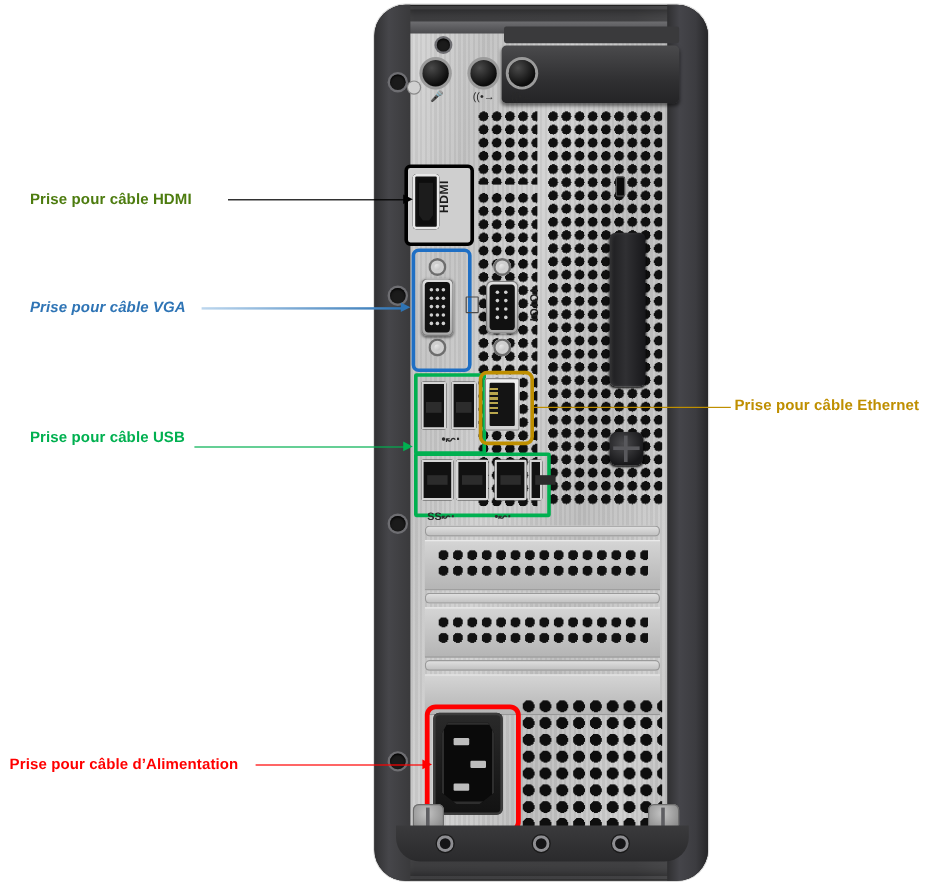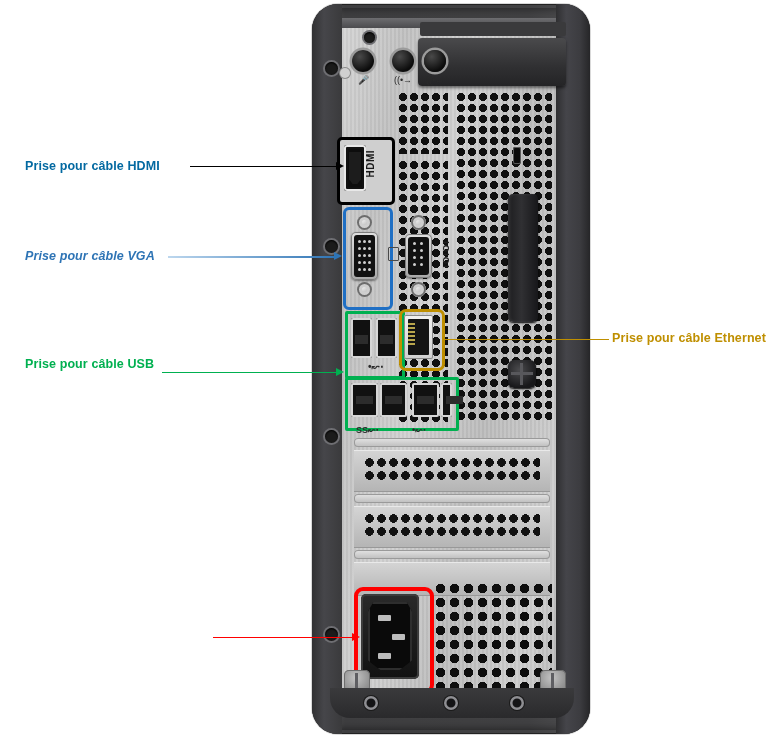--- a/index.html
+++ b/index.html
@@ -3,21 +3,21 @@
 <meta charset="utf-8">
 <style>
   html,body{margin:0;padding:0;background:#ffffff;}
   body{width:779px;height:738px;position:relative;overflow:hidden;
        font-family:"Liberation Sans","DejaVu Sans",sans-serif;}
 
   .stage{position:absolute;inset:0;}
 
   
   .label{position:absolute;font-size:12.5px;font-weight:700;letter-spacing:.1px;white-space:nowrap;}
-  .lbl-hdmi{left:25px;top:159px;color:#0369a1;}
+  .lbl-hdmi{left:25px;top:159px;color:#4d7c0f;}
   .lbl-vga{left:25px;top:249px;color:#2e74b5;font-style:italic;}
   .lbl-usb{left:25px;top:357px;color:#00b050;}
   .lbl-eth{left:612px;top:331px;color:#bf8f00;}
   .lbl-pwr{left:8px;top:630px;color:#ff0000;}
 
   
   .leader{position:absolute;height:0;border-top-width:1.4px;border-top-style:solid;}
   .arrowhead{position:absolute;width:0;height:0;border-top:4.5px solid transparent;
              border-bottom:4.5px solid transparent;}
 
@@ -313,14 +313,15 @@
 
   <div class="leader ld-eth"></div>
 
   <div class="leader ld-pwr"></div>
   <div class="arrowhead ah-pwr"></div>
 
   <div class="label lbl-hdmi">Prise pour câble HDMI</div>
   <div class="label lbl-vga">Prise pour câble VGA</div>
   <div class="label lbl-usb">Prise pour câble USB</div>
   <div class="label lbl-eth">Prise pour câble Ethernet</div>
+  <div class="label lbl-pwr">Prise pour câble d’Alimentation</div>
 
 </div>
 
 </body></html>

